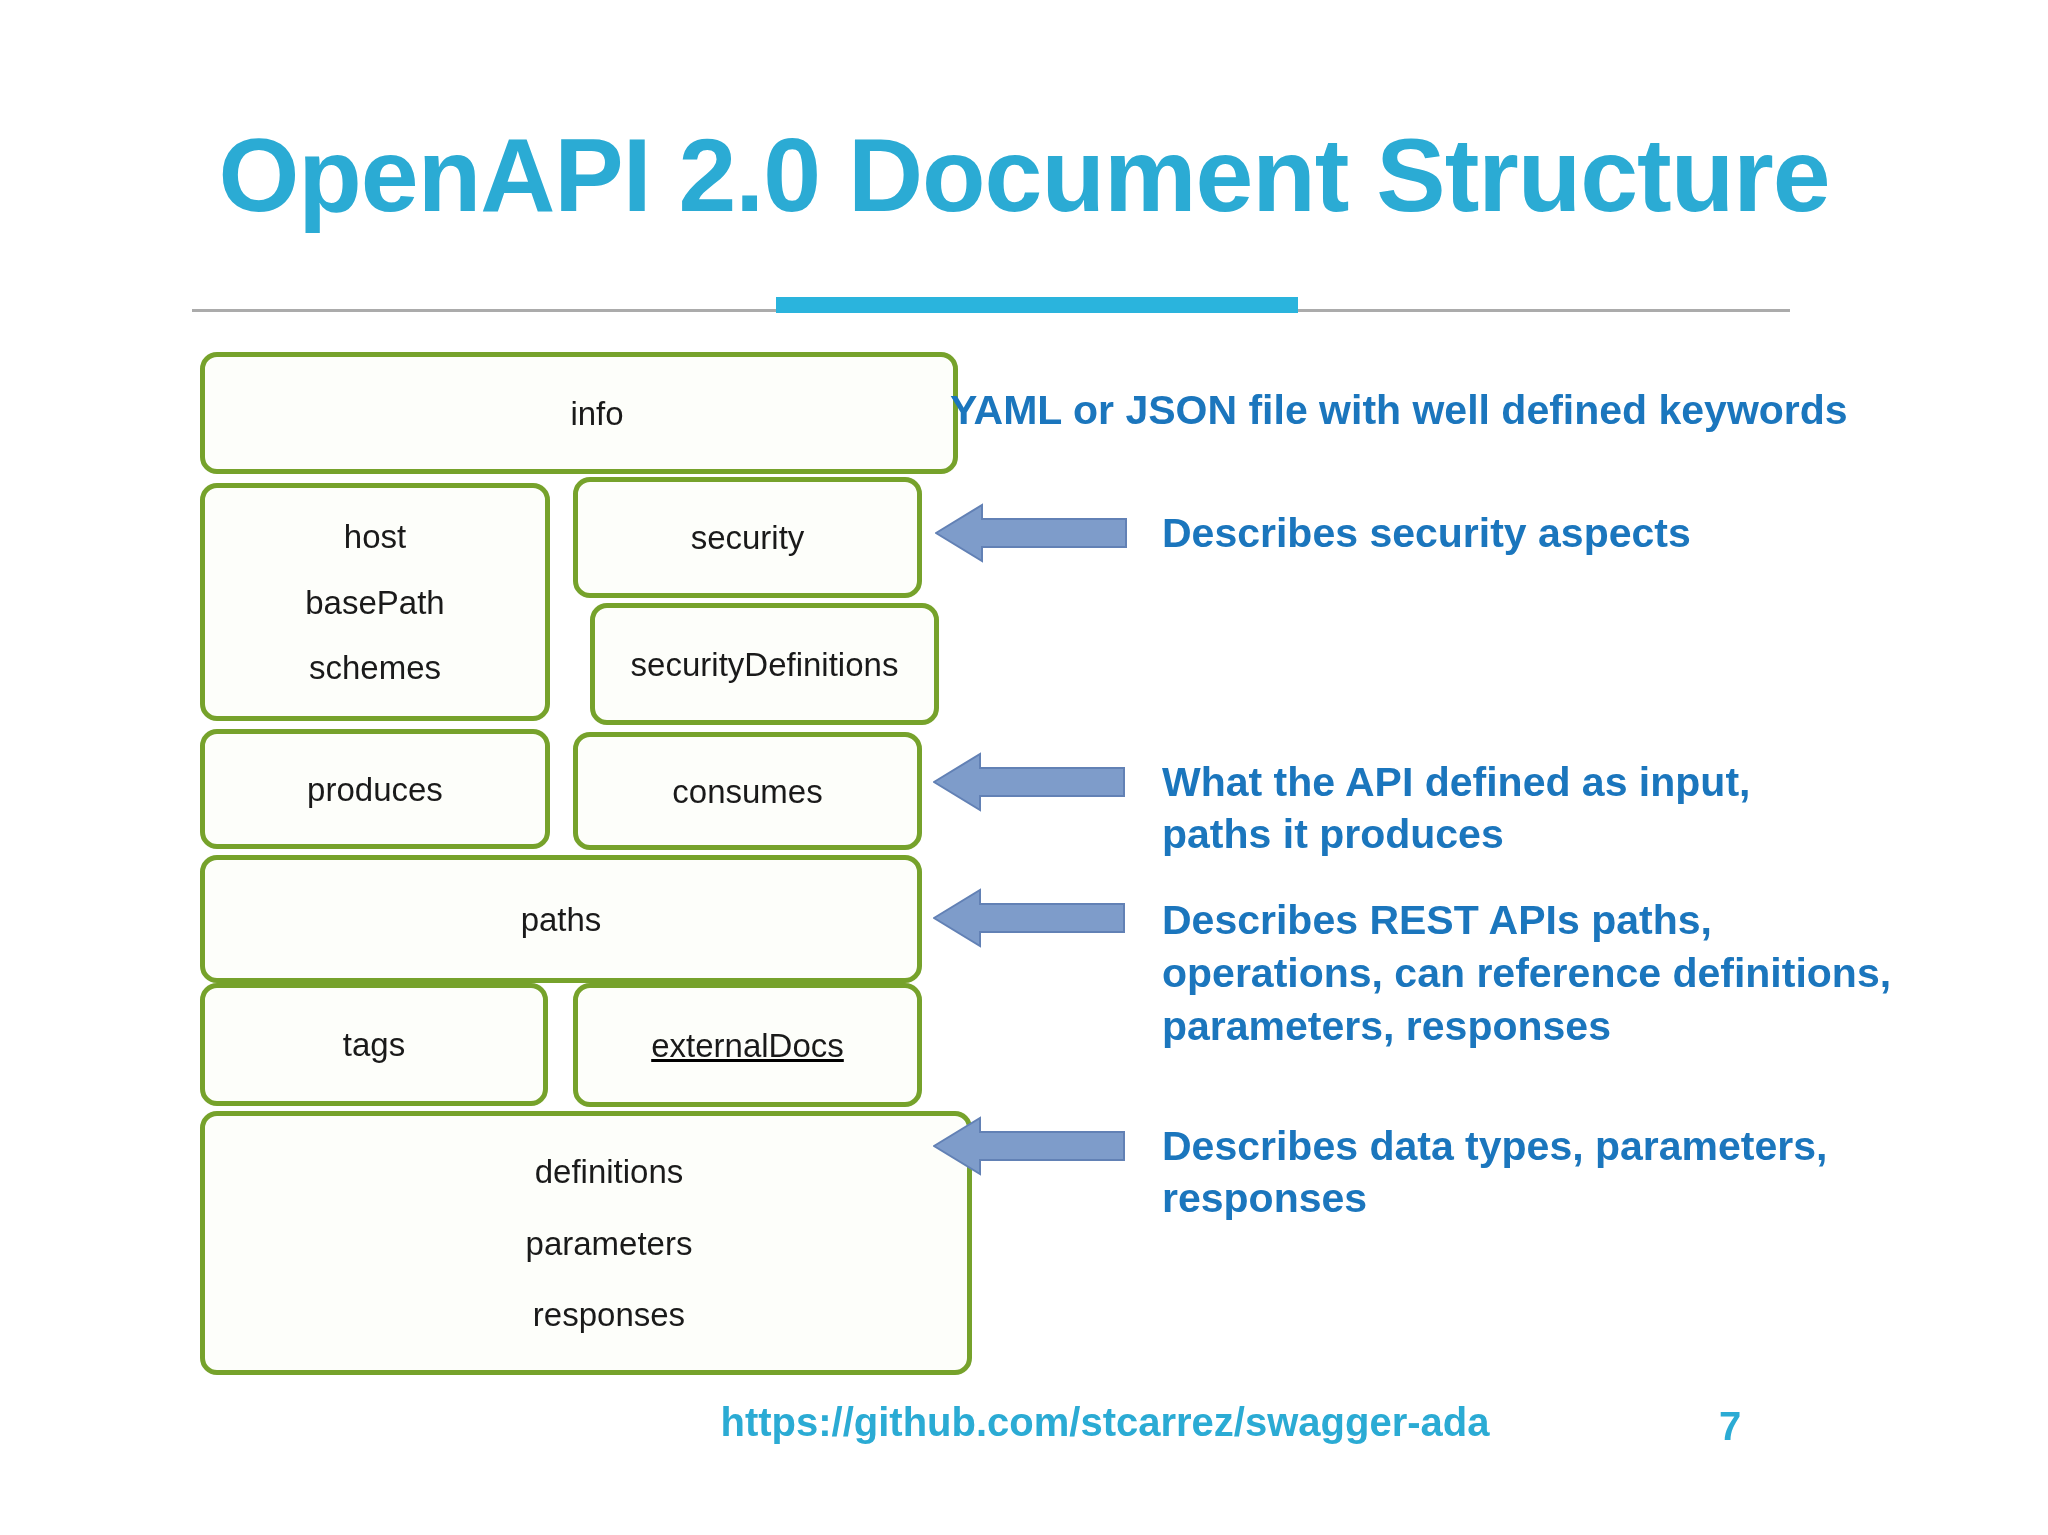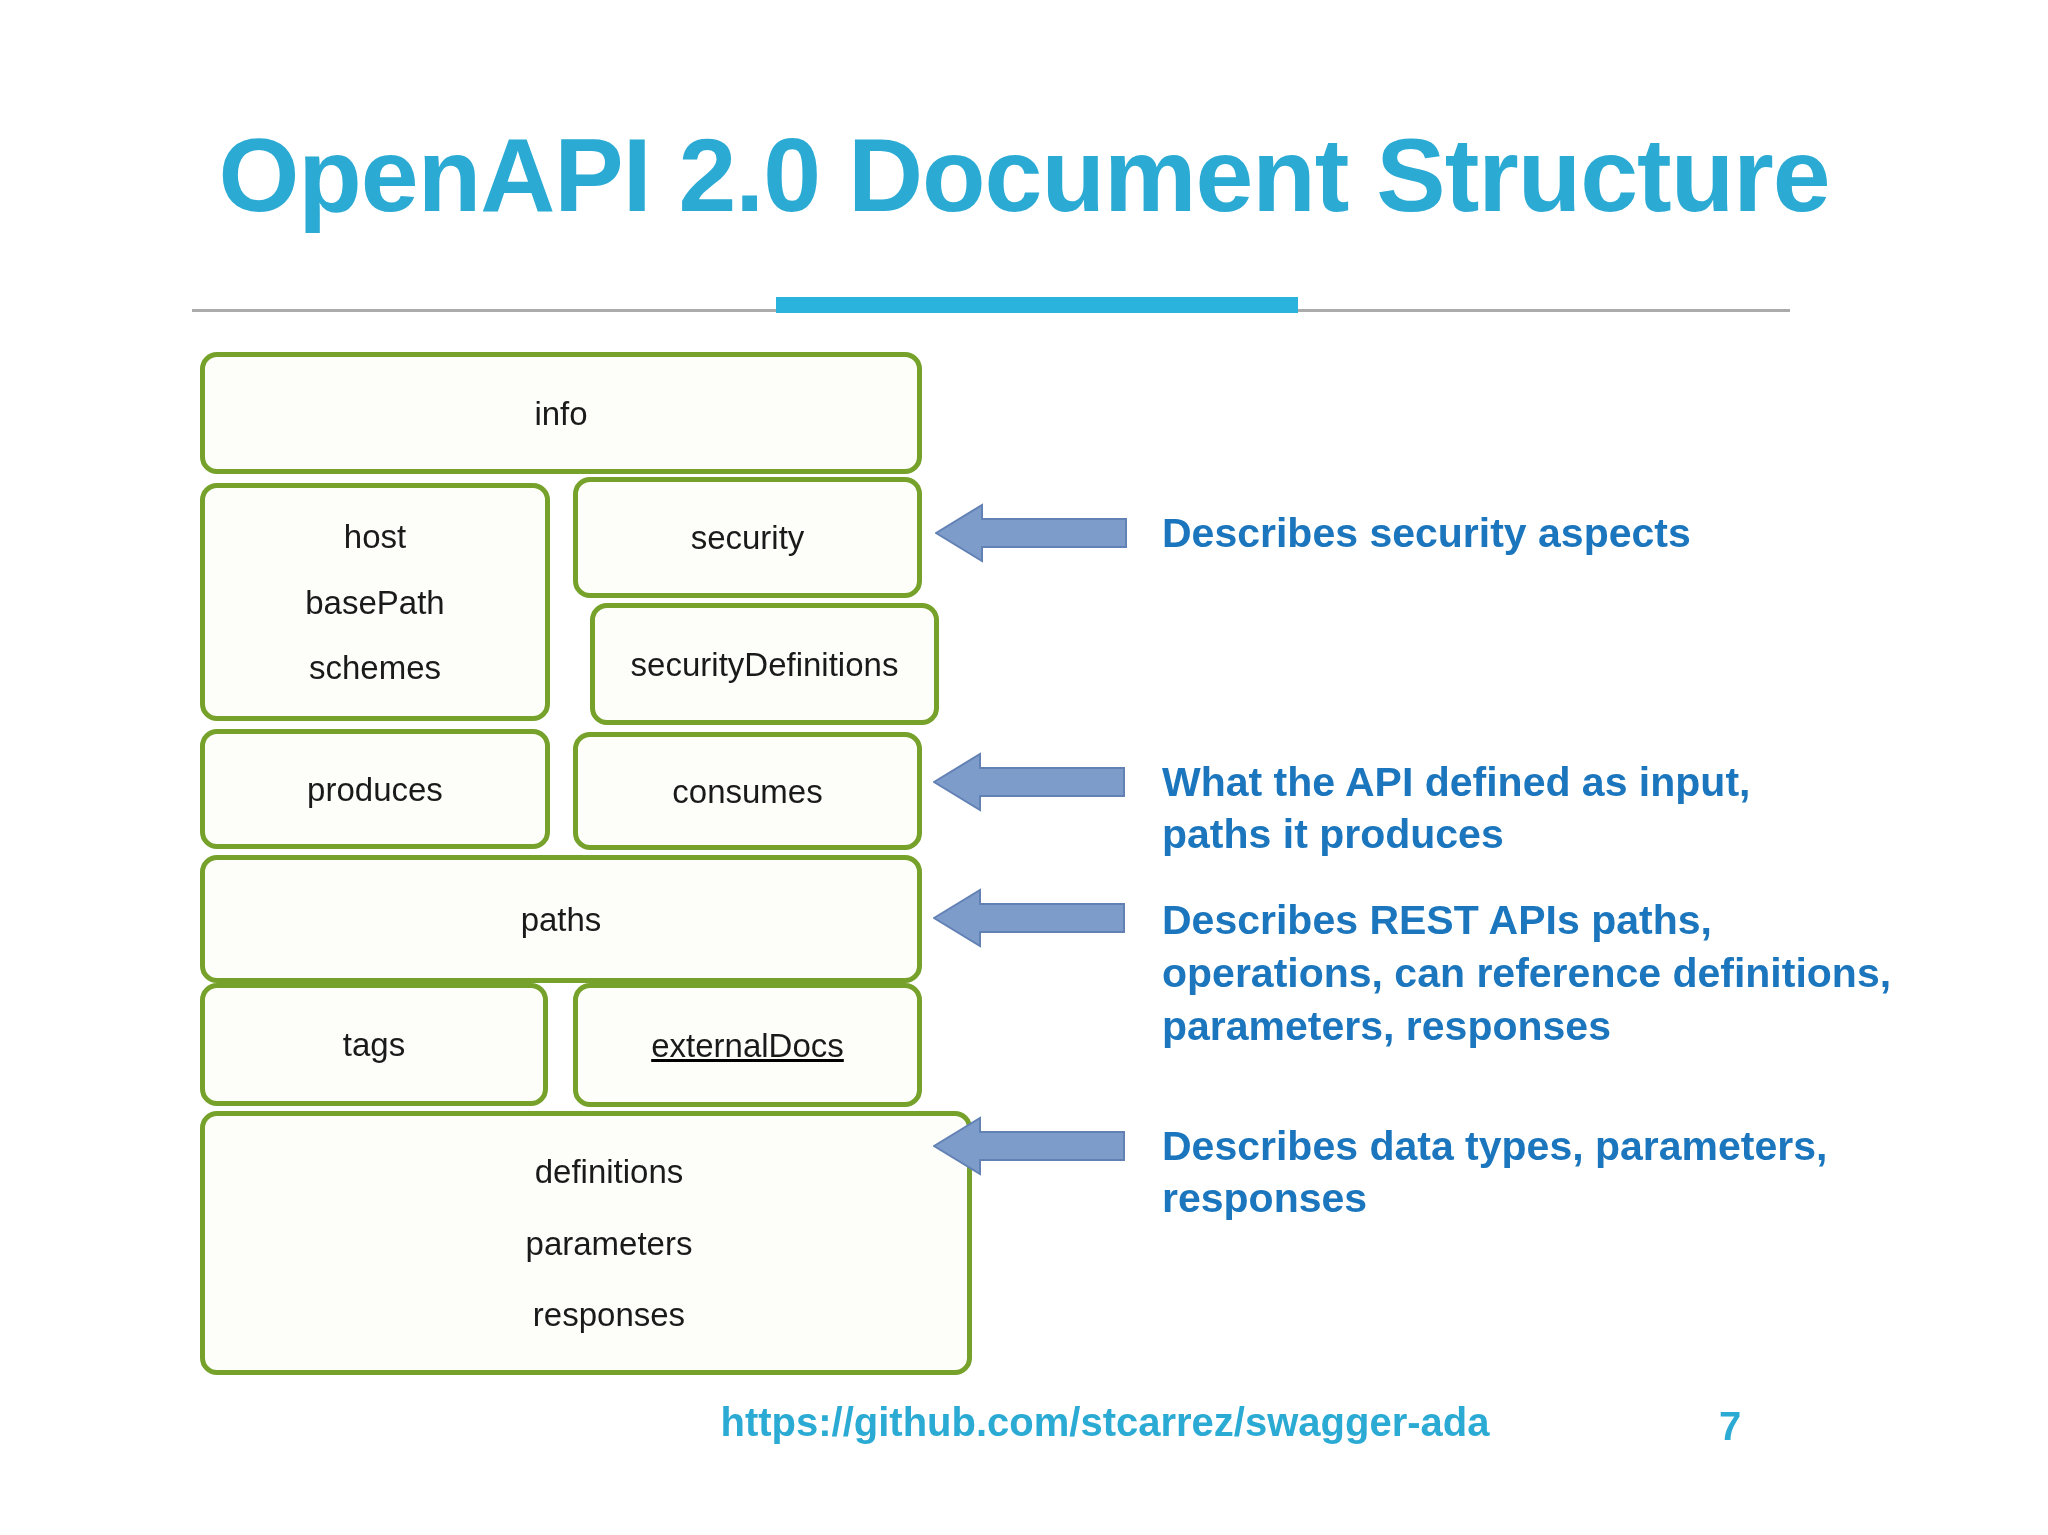--- a/index.html
+++ b/index.html
@@ -15,21 +15,21 @@
   .title{position:absolute;left:0;top:116px;width:100%;text-align:center;
     font-size:104px;font-weight:bold;color:var(--title);letter-spacing:-1px;white-space:nowrap;}
 
   .divider-line{position:absolute;left:192px;top:309px;width:1598px;height:3px;background:var(--divider);}
   .accent-bar{position:absolute;left:776px;top:297px;width:522px;height:16px;background:var(--accent-bar);}
 
   .gbox{position:absolute;border:5px solid var(--box-border);border-radius:17px;background:var(--box-fill);
     display:flex;flex-direction:column;justify-content:space-evenly;align-items:center;}
   .box-label{font-size:33px;color:var(--label);line-height:1;white-space:nowrap;}
 
-  .b-info{left:200px;top:352px;width:712px;height:112px;}
+  .b-info{left:200px;top:352px;width:712px;height:112px;padding-left:36px;}
   .b-host{left:200px;top:483px;width:340px;height:228px;}
   .b-security{left:573px;top:477px;width:339px;height:111px;}
   .b-secdefs{left:590px;top:603px;width:339px;height:112px;text-align:right;}
   .b-produces{left:200px;top:729px;width:340px;height:110px;}
   .b-consumes{left:573px;top:732px;width:339px;height:108px;}
   .b-paths{left:200px;top:855px;width:712px;height:118px;}
   .b-tags{left:200px;top:983px;width:338px;height:113px;}
   .b-extdocs{left:573px;top:983px;width:339px;height:114px;text-decoration:underline;}
   .b-defs{left:200px;top:1111px;width:716px;height:254px;padding-left:46px;}
 
@@ -111,20 +111,23 @@
   <svg class="arrow a2" viewBox="0 0 192 60" preserveAspectRatio="none">
     <polygon points="1,30 47,2 47,16 191,16 191,44 47,44 47,58" fill="var(--arrow-fill)" stroke="var(--arrow-border)" stroke-width="2"></polygon>
   </svg>
   <svg class="arrow a3" viewBox="0 0 192 60" preserveAspectRatio="none">
     <polygon points="1,30 47,2 47,16 191,16 191,44 47,44 47,58" fill="var(--arrow-fill)" stroke="var(--arrow-border)" stroke-width="2"></polygon>
   </svg>
   <svg class="arrow a4" viewBox="0 0 192 60" preserveAspectRatio="none">
     <polygon points="1,30 47,2 47,16 191,16 191,44 47,44 47,58" fill="var(--arrow-fill)" stroke="var(--arrow-border)" stroke-width="2"></polygon>
   </svg>
 
+  <div class="note n0">
+    <div>YAML or JSON file with well defined keywords</div>
+  </div>
 
   <div class="note n1">
     <div>Describes security aspects</div>
   </div>
 
   <div class="note n2">
     <div>What the API defined as input,</div>
     <div>paths it produces</div>
   </div>
 

